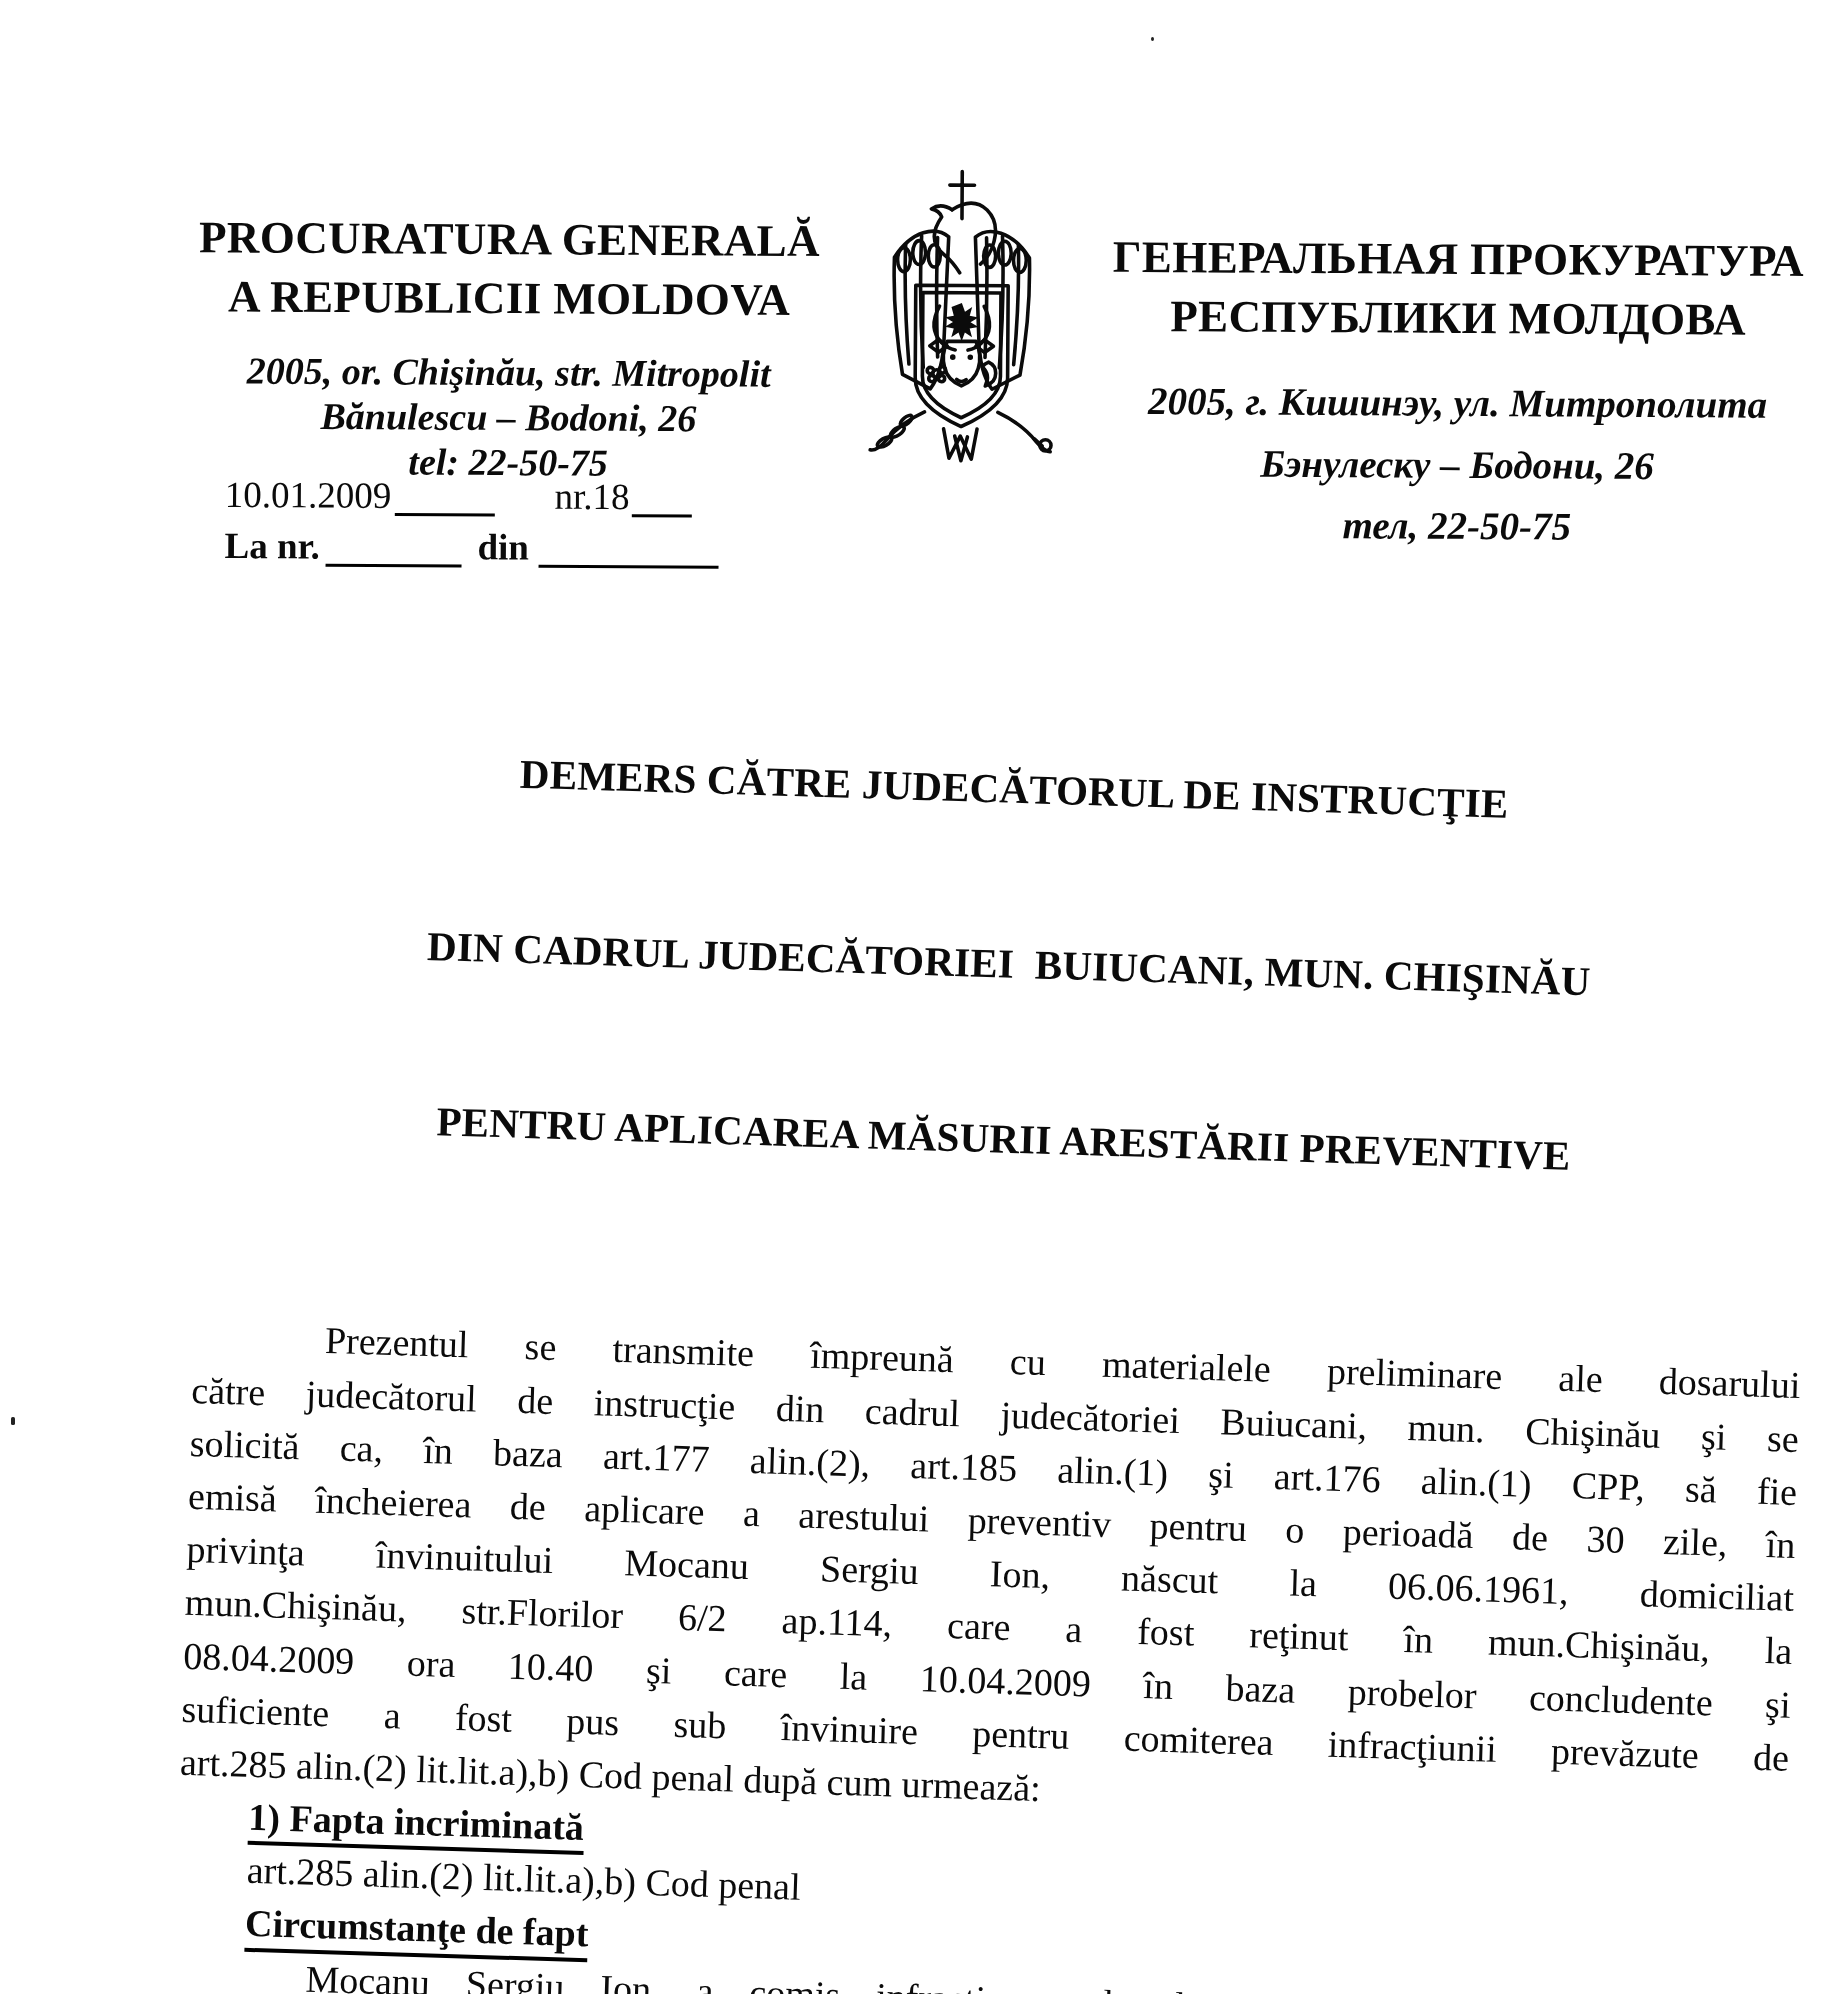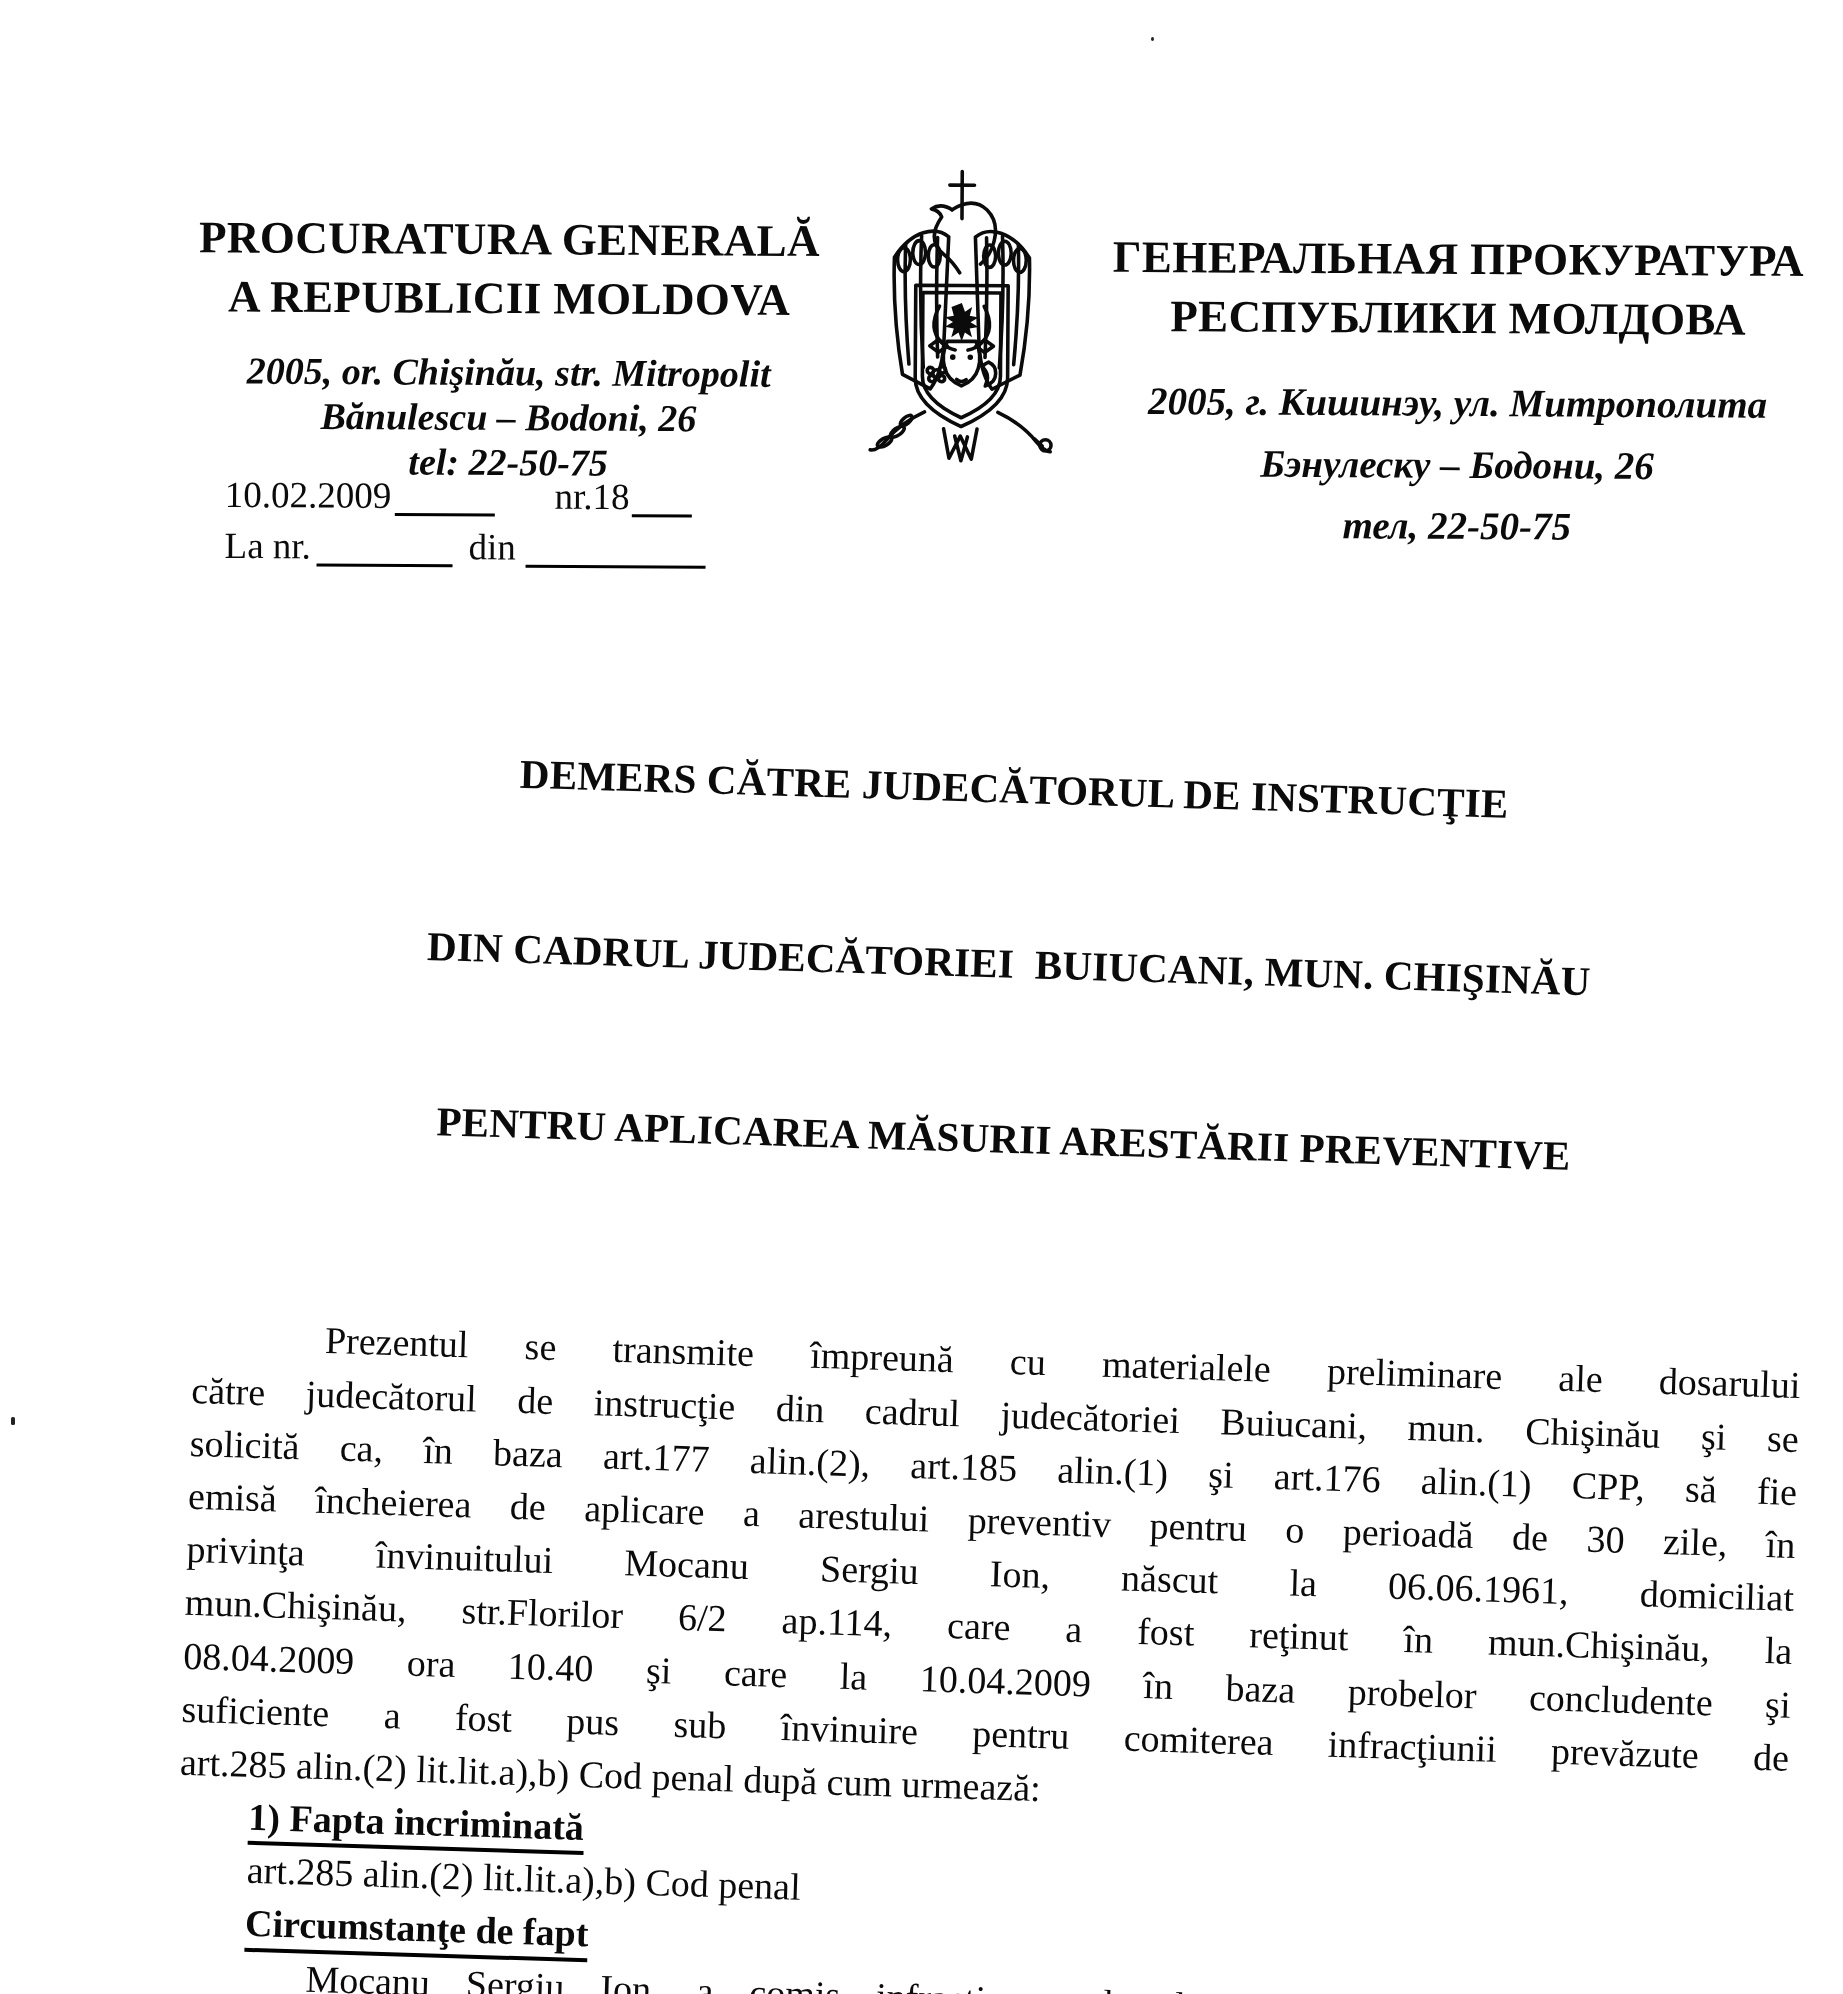--- a/index.html
+++ b/index.html
@@ -16,21 +16,21 @@
   .lh-col{position:absolute;text-align:center;}
   .lh-left{left:172px;top:207px;width:678px;}
   .lh-right{left:1101px;top:221px;width:718px;}
   .org-name{font-size:45px;font-weight:700;line-height:1.3;letter-spacing:0.4px;}
   .org-addr{margin-top:23px;font-size:38px;font-weight:700;font-style:italic;line-height:1.18;}
   .lh-right .org-addr{margin-top:25px;line-height:1.58;font-size:39px;}
   .emblem{position:absolute;left:849px;top:160px;width:229px;height:307px;}
   
   .refblock{position:absolute;left:225px;top:476px;font-size:37px;line-height:1.0;transform:rotate(0.3deg);transform-origin:0 0;}
   .refrow{margin-bottom:14.4px;white-space:nowrap;}
-  .refrow .lbl-strong{font-weight:400;margin-top:13px;}
+  .refrow .lbl-strong{font-weight:700;margin-top:13px;}
   .blank{display:inline-block;border-bottom:3.2px solid #000;height:0.55em;transform:translateY(0.22em);}
   .bl-a{width:100px;margin-left:3.2px;}
   .bl-b{width:60px;margin-left:2.4px;}
   .bl-c{width:136px;margin-left:5.6px;margin-right:16px;}
   .bl-d{width:180px;margin-left:9.6px;}
   .nr-gap{display:inline-block;width:60px;}
   
   .content{position:absolute;left:215px;top:620px;width:1608px;transform:rotate(1.75deg);transform-origin:24px 0;}
   .doc-title{text-align:center;font-size:41px;font-weight:700;line-height:1.42;white-space:pre-wrap;letter-spacing:0.2px;}
   .doc-body{margin-top:51px;font-size:38px;line-height:1.40;}
@@ -128,21 +128,21 @@
       <div class="org-addr">
         <div>2005, г. Кишинэу, ул. Митрополита</div>
         <div>Бэнулеску – Бодони, 26</div>
         <div>тел, 22-50-75</div>
       </div>
     </div>
   </div>
 
   <div class="refblock">
     <div class="refrow">
-      <span>10.02.2009</span><span class="blank bl-a"></span><span class="nr-gap"></span><span>nr.18</span><span class="blank bl-b"></span>
+      <span>10.01.2009</span><span class="blank bl-a"></span><span class="nr-gap"></span><span>nr.18</span><span class="blank bl-b"></span>
     </div>
     <div class="refrow">
       <span class="lbl-strong">La nr.</span><span class="blank bl-c"></span><span class="lbl-strong">din</span><span class="blank bl-d"></span>
     </div>
   </div>
 
   <div class="content">
     <div class="doc-title">
       <div>DEMERS CĂTRE JUDECĂTORUL DE INSTRUCŢIE</div>
       <div>DIN CADRUL JUDECĂTORIEI  BUIUCANI, MUN. CHIŞINĂU</div>

